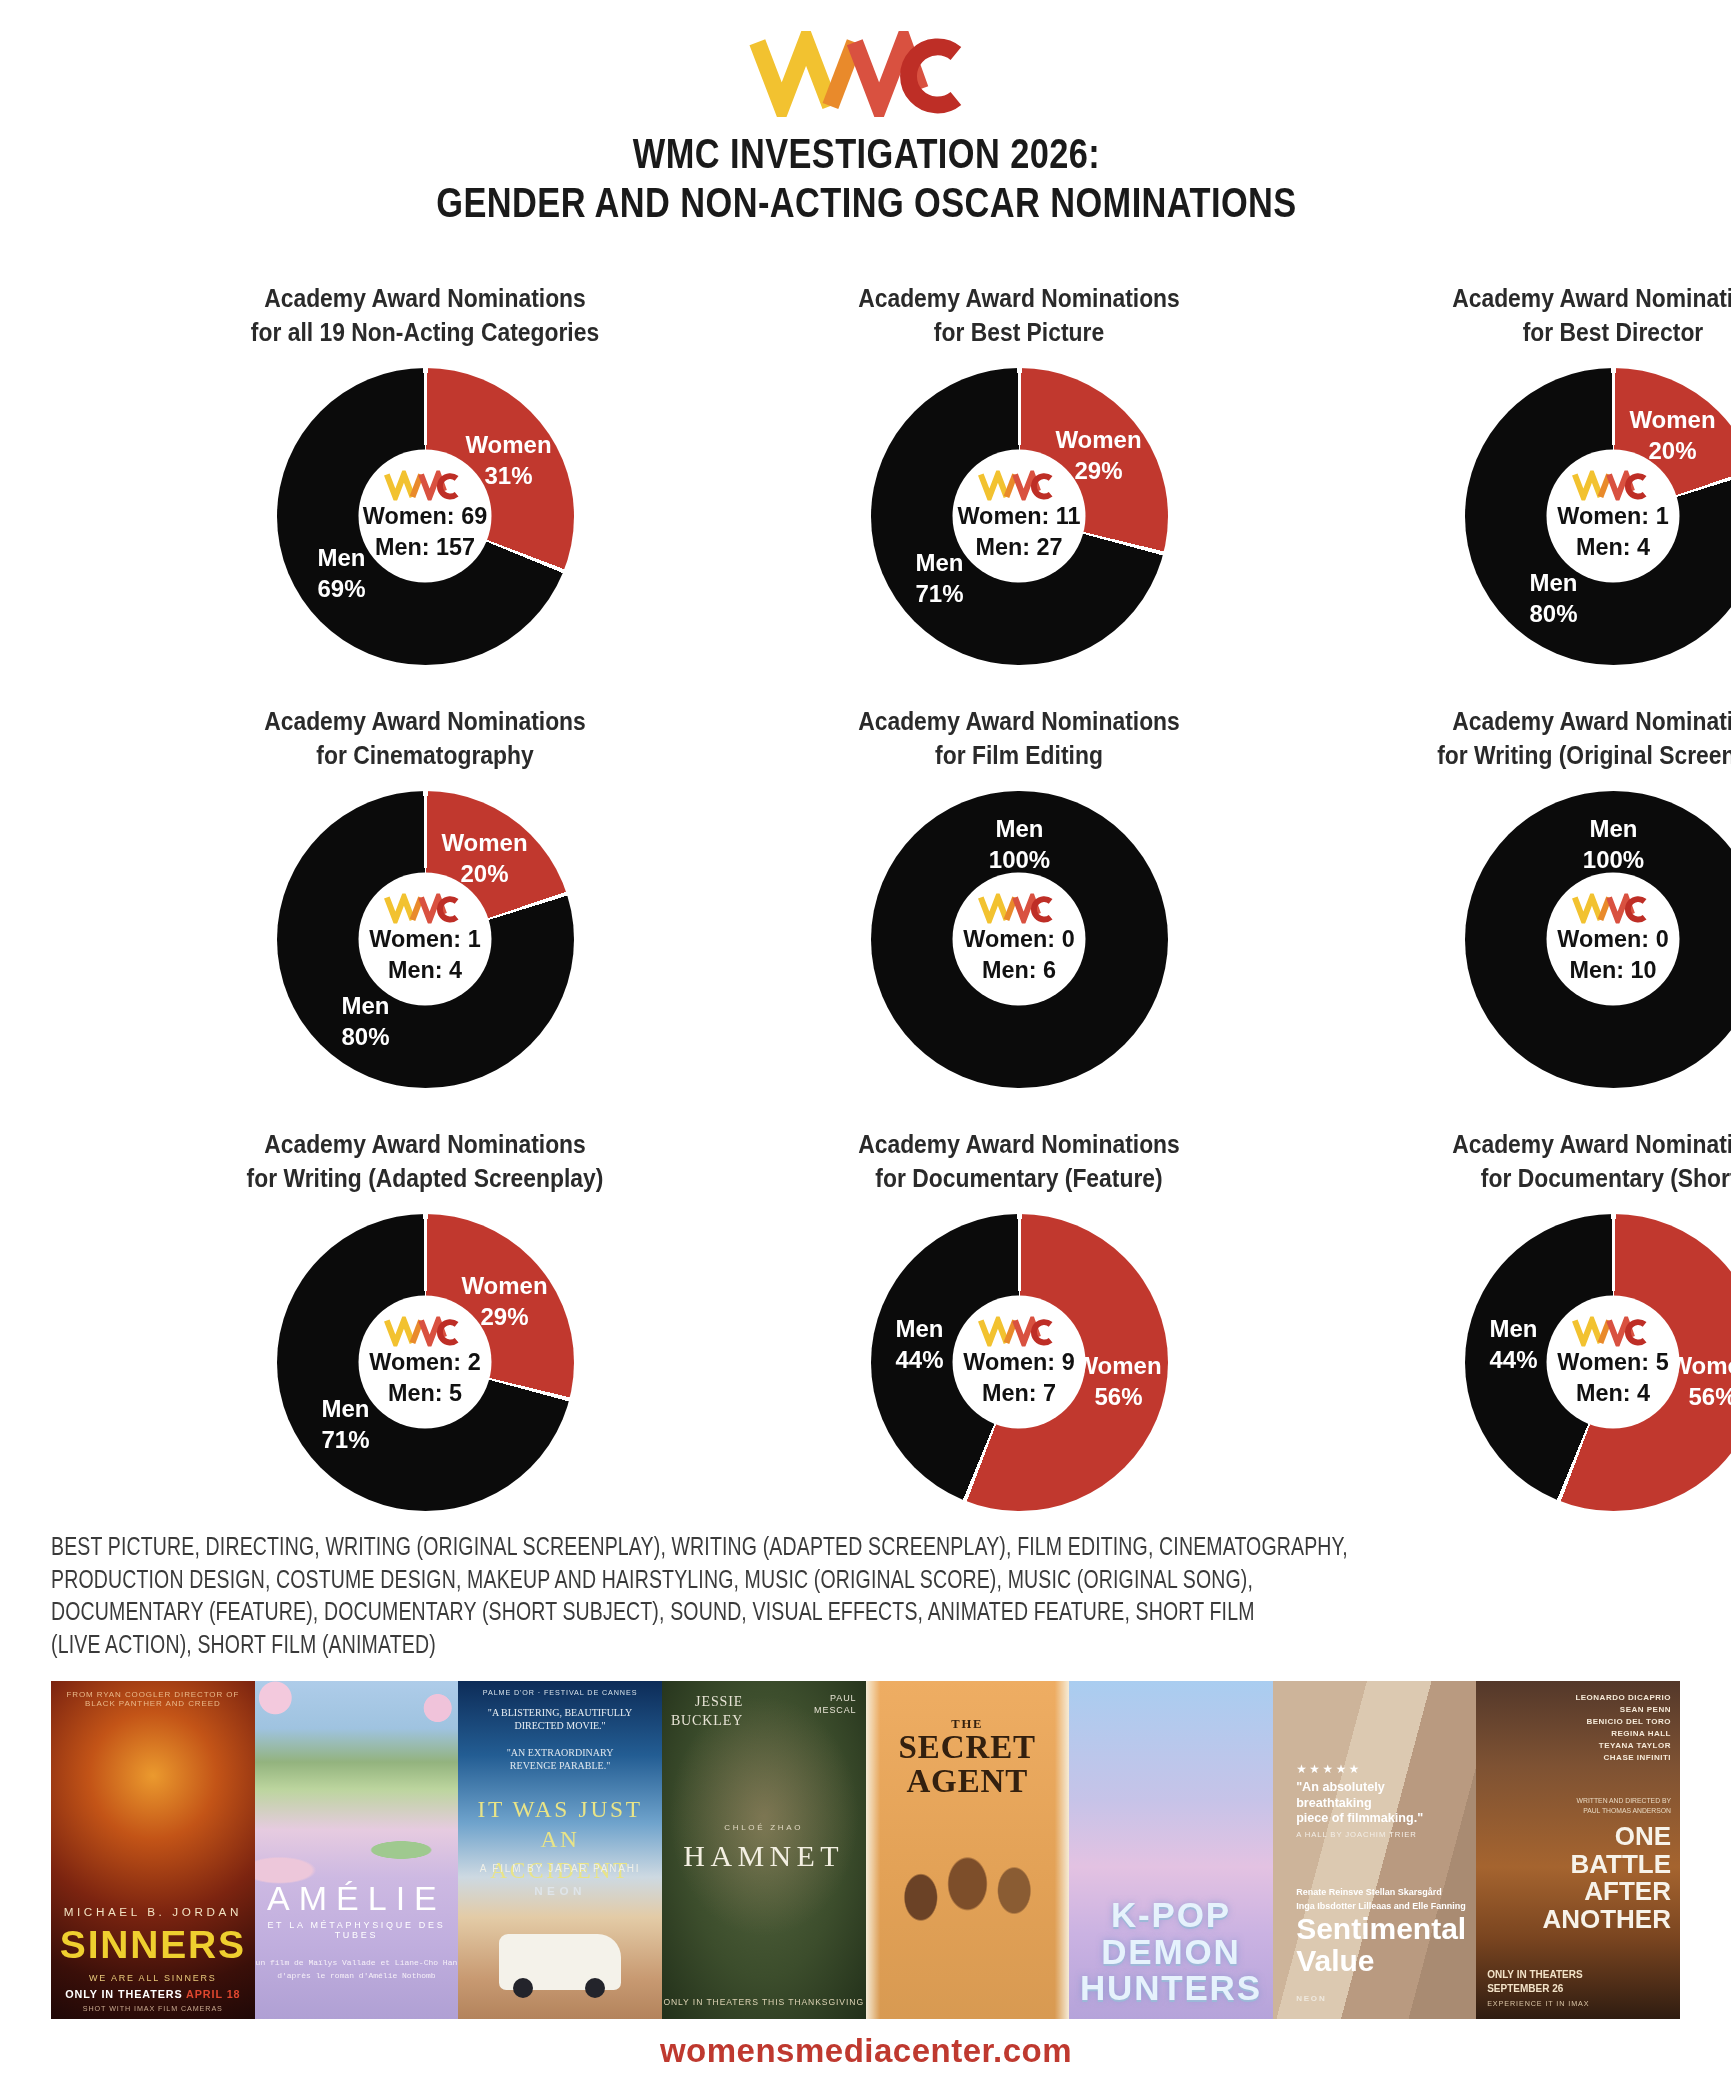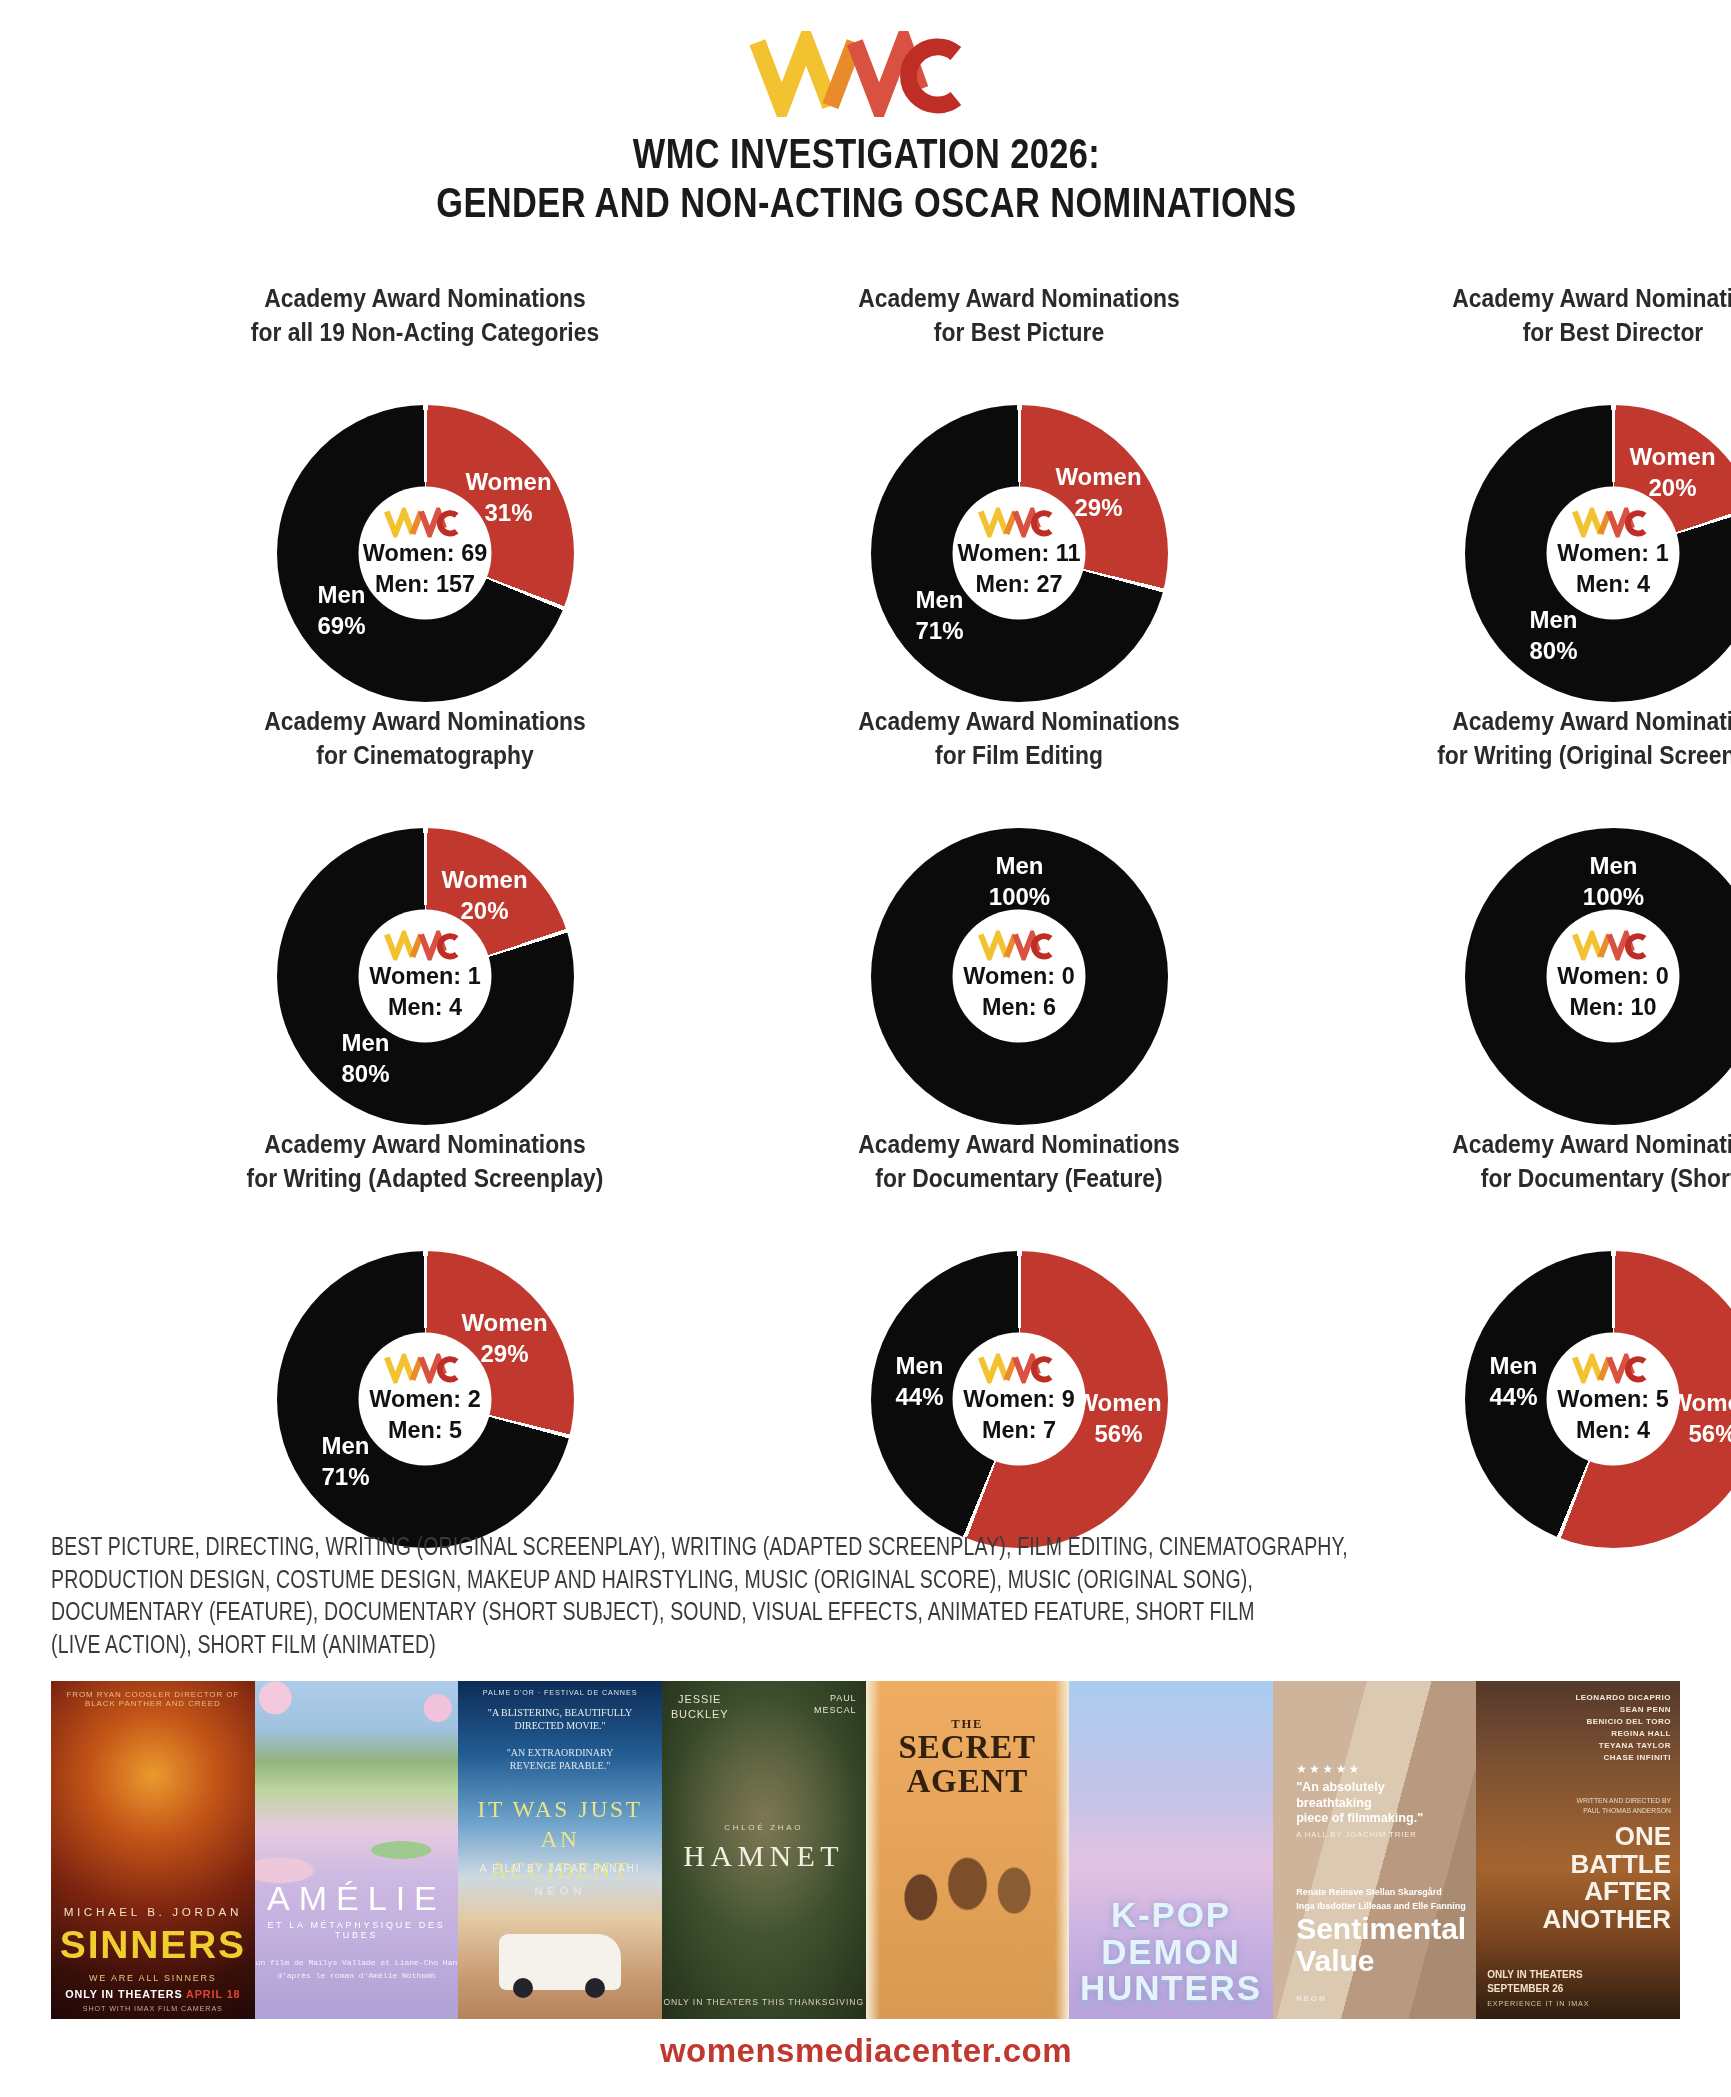--- a/index.html
+++ b/index.html
@@ -12,21 +12,21 @@
   .logo-lg svg{width:236px;height:auto;display:block;}
   h1.main-title{
     font-size:43px;font-weight:bold;color:#1a1a1a;line-height:1.14;margin:9px 0 0 -216px;
     width:2165px;transform:scaleX(.8);transform-origin:center top;letter-spacing:0.5px;
     white-space:pre-line;
   }
 
   
   .charts-grid{position:absolute;left:128px;top:259px;width:1476px;display:grid;
     grid-template-columns:repeat(3,1fr);grid-auto-rows:423px;}
-  .chart-cell{display:flex;flex-direction:column;align-items:center;padding-top:23.4px;box-sizing:border-box;gap:37px;}
+  .chart-cell{display:flex;flex-direction:column;align-items:center;padding-top:23.4px;box-sizing:border-box;}
   .chart-title{font-size:26px;font-weight:bold;color:#2a2a2a;line-height:1.3;margin:0 0 18px 0;
     width:594px;transform:scaleX(.88);transform-origin:center top;text-align:center;white-space:pre-line;}
   .donut{position:relative;width:297px;height:297px;border-radius:50%;flex:0 0 auto;}
   .hole{position:absolute;left:50%;top:50%;transform:translate(-50%,-50%);width:133px;height:133px;
     background:#fff;border-radius:50%;display:flex;flex-direction:column;align-items:center;justify-content:center;}
   .logo-sm svg{width:83px;height:auto;display:block;}
   .count{font-size:23.4px;font-weight:bold;color:#111;line-height:1.32;white-space:nowrap;}
   .label{position:absolute;transform:translate(-50%,-50%);color:#fff;font-size:24px;font-weight:bold;
     line-height:1.3;text-align:center;white-space:pre-line;}
 
@@ -71,21 +71,21 @@
   .p3-title{top:113px;font-size:23.4px;color:#e9e487;font-family:"Liberation Serif",serif;letter-spacing:2.7px;line-height:1.3;}
   .p3-byline{top:182px;font-size:10px;color:#f0f0e8;letter-spacing:1.8px;}
   .p3-neon{top:203px;font-size:11.7px;font-weight:bold;letter-spacing:4.5px;color:#dfe5ea;}
   .p3-van{bottom:29px;left:20%;width:60%;height:56px;background:#f4f2ea;border-radius:9px 23.4px 7.2px 7.2px;}
   .p3-van::before,.p3-van::after{content:"";position:absolute;bottom:-8px;width:20px;height:20px;background:#23242b;border-radius:50%;}
   .p3-van::before{left:14.4px;} .p3-van::after{right:16px;}
 
   
   .p4{background:radial-gradient(ellipse 135px 171px at 50% 40%, rgba(193,148,117,.38) 0%, rgba(193,148,117,0) 70%),
       radial-gradient(ellipse at 50% 45%, #55663f 0%, #3c4d2c 55%, #22301a 100%);}
-  .p4-al{top:10.8px;left:9px;font-size:11px;color:#e7e3d5;letter-spacing:0.9px;text-align:center;line-height:1.4;}
+  .p4-al{top:10.8px;left:9px;font-size:14px;color:#e7e3d5;letter-spacing:0.9px;text-align:right;line-height:1.4;font-family:Liberation Serif, serif;}
   .p4-ar{top:10.8px;right:9px;font-size:9px;color:#e7e3d5;letter-spacing:0.9px;text-align:right;line-height:1.4;}
   .p4-dir{top:142px;font-size:8px;color:#e0d8c2;letter-spacing:2.7px;}
   .p4-title{top:158px;font-size:30px;color:#f3efe2;font-family:"Liberation Serif",serif;letter-spacing:5.4px;}
   .p4-release{bottom:11.7px;font-size:8.6px;color:#ddd3b4;letter-spacing:0.9px;}
 
   
   .p5{background:linear-gradient(180deg,#a9cdf0 0%,#c6c3e8 35%,#e3c2e2 55%,#cab2e2 75%,#b5a3da 100%);}
   .p5-title{bottom:12.6px;font-weight:800;font-size:35px;line-height:1.04;color:#e6f2fc;letter-spacing:1.8px;
     text-shadow:0 1.8px 0 #9db8d8, 0 0 7.2px rgba(110,140,200,.55);}
 

